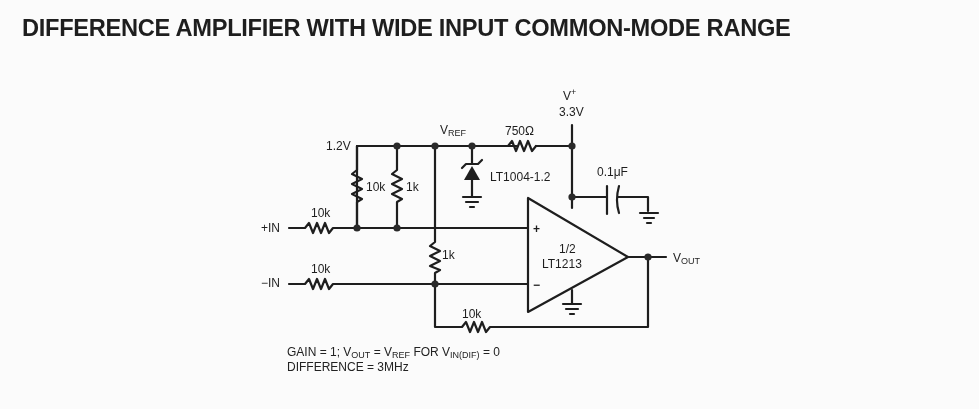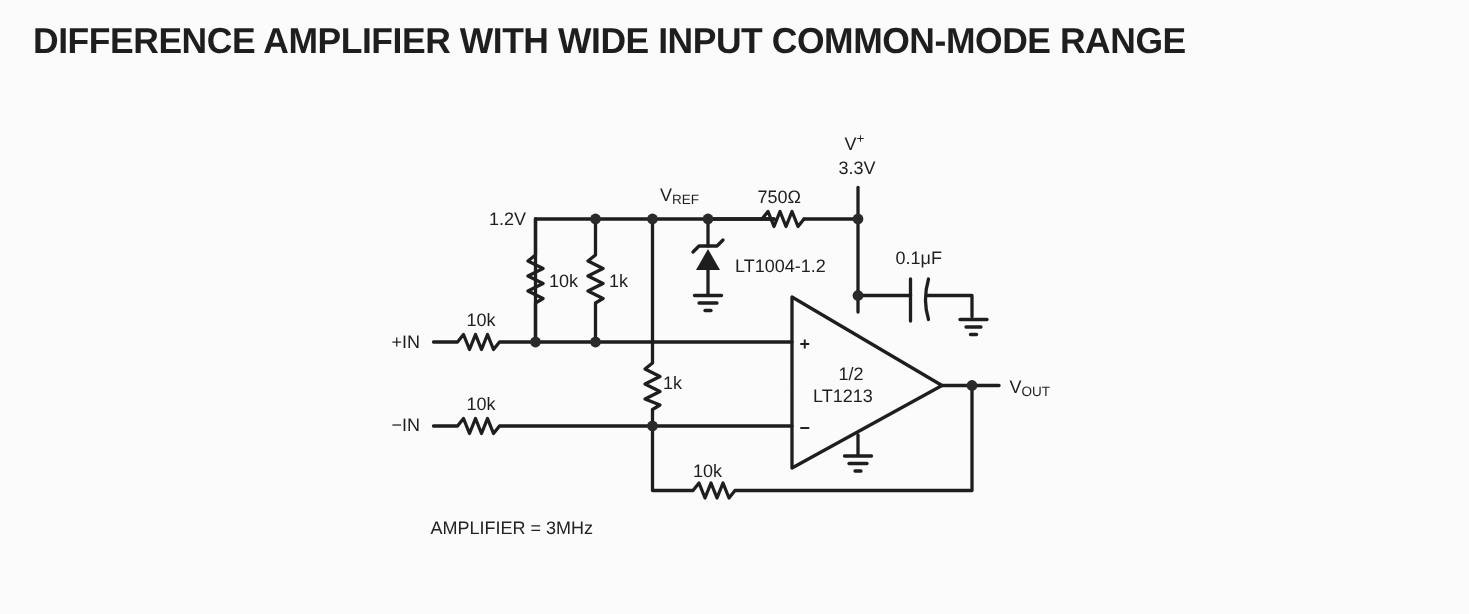--- a/index.html
+++ b/index.html
@@ -127,14 +127,15 @@
     <circle class="dot" cx="572" cy="146" r="3.6"></circle>
     <circle class="dot" cx="572" cy="197" r="3.6"></circle>
     <circle class="dot" cx="357" cy="228" r="3.6"></circle>
     <circle class="dot" cx="397" cy="228" r="3.6"></circle>
     <circle class="dot" cx="435" cy="284" r="3.6"></circle>
     <circle class="dot" cx="648" cy="257" r="3.6"></circle>
   </g>
 </svg>
 
 <div class="notes">
-  <div>AMPLIFIER = 3MHz</div>
+  <div><span>GAIN = 1; V</span><span class="sub">OUT</span><span> = V</span><span class="sub">REF</span><span> FOR V</span><span class="sub">IN(DIF)</span><span> = 0</span></div>
+  <div>DIFFERENCE = 3MHz</div>
 </div>
 
 </body></html>

